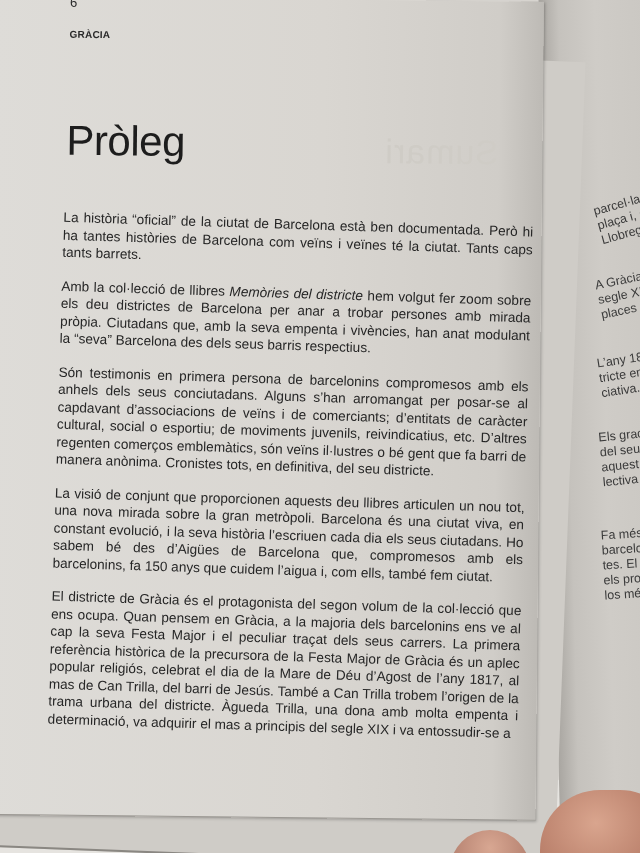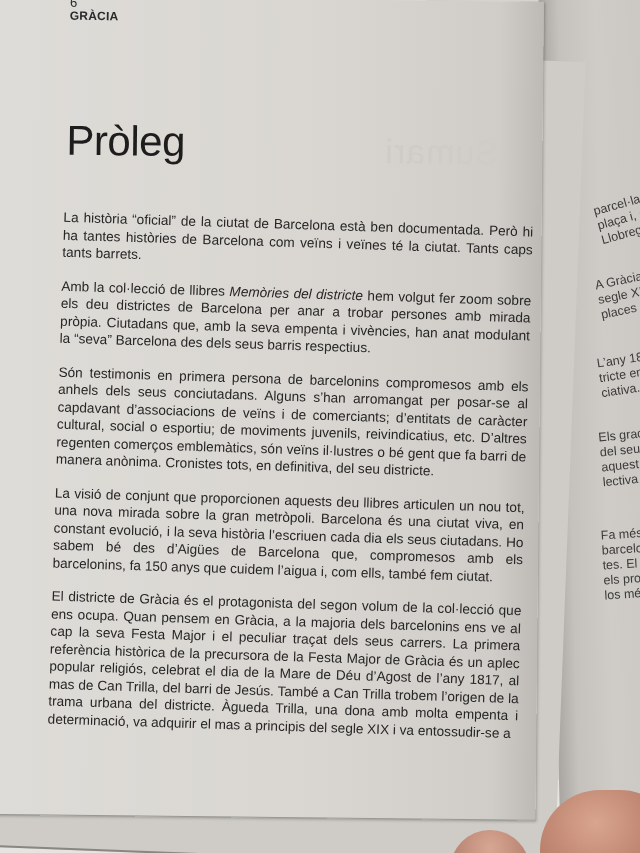--- a/index.html
+++ b/index.html
@@ -25,21 +25,21 @@
   }
   .page {
     position:absolute; left:-4px; top:-4px; width:548px; height:818px;
     background:linear-gradient(90deg,#dedcd8 0%,#d9d6d1 60%,#d0cdc8 92%,#bdbab5 100%);
     transform:rotate(0.6deg); transform-origin:top left;
     border-bottom:1px solid #9a9792;
     box-shadow:1px 1px 3px rgba(0,0,0,.25);
   }
   .running-head { position:absolute; left:74px; top:0px; color:#2a2a2a; }
   .page-number { font-size:13px; line-height:12px; display:block; }
-  .section-name { font-size:12px; font-weight:bold; letter-spacing:.2px; display:block; }
+  .section-name { font-size:10px; font-weight:bold; letter-spacing:.2px; display:block;margin-top:20px; }
   .ghost-title {
     position:absolute; left:390px; top:132px; font-size:34px; color:#cfccc6;
     transform:scaleX(-1); letter-spacing:1px;
   }
   .title {
     position:absolute; left:72px; top:120px; margin:0;
     font-size:42px; font-weight:normal; color:#1d1d1d; letter-spacing:-.5px;
   }
   .body-text {
     position:absolute; left:70px; top:212px; width:470px;

